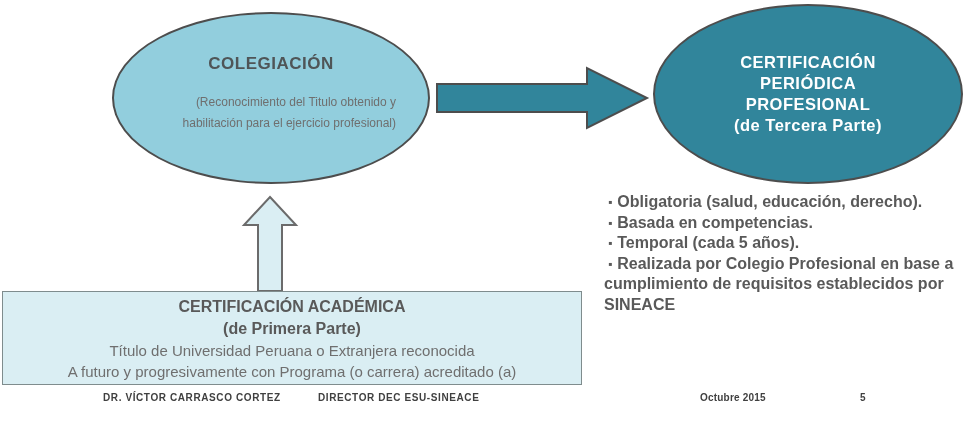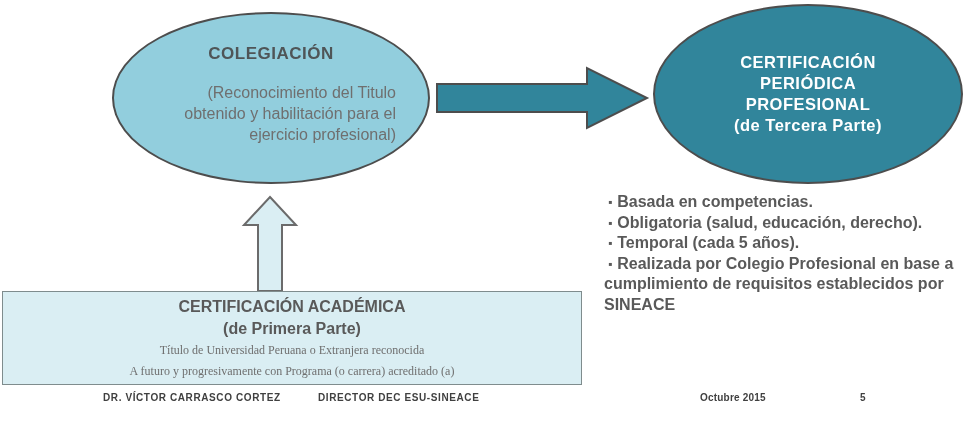--- a/index.html
+++ b/index.html
@@ -32,21 +32,21 @@
   .ellipse-left .title {
     font-size: 17px;
     font-weight: bold;
     color: #4F5557;
     letter-spacing: 0.5px;
     margin-top: -8px;
     margin-bottom: 18px;
   }
   .ellipse-left .desc {
     width: 250px;
-    font-size: 16px;
+    font-size: 12px;
     line-height: 21px;
     color: #6F6F6F;
   }
   .ellipse-right {
     left: 653px; top: 4px;
     width: 310px; height: 180px;
     background: #31859B;
     border: 2px solid #4D4D4D;
   }
   .ellipse-right .line {
@@ -73,24 +73,23 @@
     padding-top: 4px;
   }
   .academic-box .box-title,
   .academic-box .box-subtitle {
     font-size: 16px;
     font-weight: bold;
     color: #595959;
     line-height: 22px;
   }
   .academic-box .box-line {
-    font-size: 12px;
+    font-size: 15px;
     color: #6F6F6F;
     line-height: 21px;
-    font-family: Liberation Serif, serif;
   }
 
   
   .bullets {
     position: absolute;
     left: 604px; top: 192px;
     width: 372px;
     font-size: 16px;
     font-weight: bold;
     color: #595959;
@@ -139,24 +138,24 @@
     <div class="line">PROFESIONAL</div>
     <div class="line">(de Tercera Parte)</div>
   </div>
 
   <svg class="arrow-svg arrow-up-svg" width="60" height="97" viewBox="0 0 60 97">
     <polygon points="30,2 56,30 42,30 42,96 18,96 18,30 4,30" fill="#DAEEF3" stroke="#6B6B6B" stroke-width="2" stroke-linejoin="miter"></polygon>
   </svg>
 
   <div class="bullets">
     <div class="item">
-      <span class="marker">▪</span><span>Basada en competencias.</span>
+      <span class="marker">▪</span><span>Obligatoria (salud, educación, derecho).</span>
     </div>
     <div class="item">
-      <span class="marker">▪</span><span>Obligatoria (salud, educación, derecho).</span>
+      <span class="marker">▪</span><span>Basada en competencias.</span>
     </div>
     <div class="item">
       <span class="marker">▪</span><span>Temporal (cada 5 años).</span>
     </div>
     <div class="item">
       <span class="marker">▪</span><span>Realizada por Colegio Profesional en base a cumplimiento de requisitos establecidos por SINEACE</span>
     </div>
   </div>
 
   <div class="academic-box">

